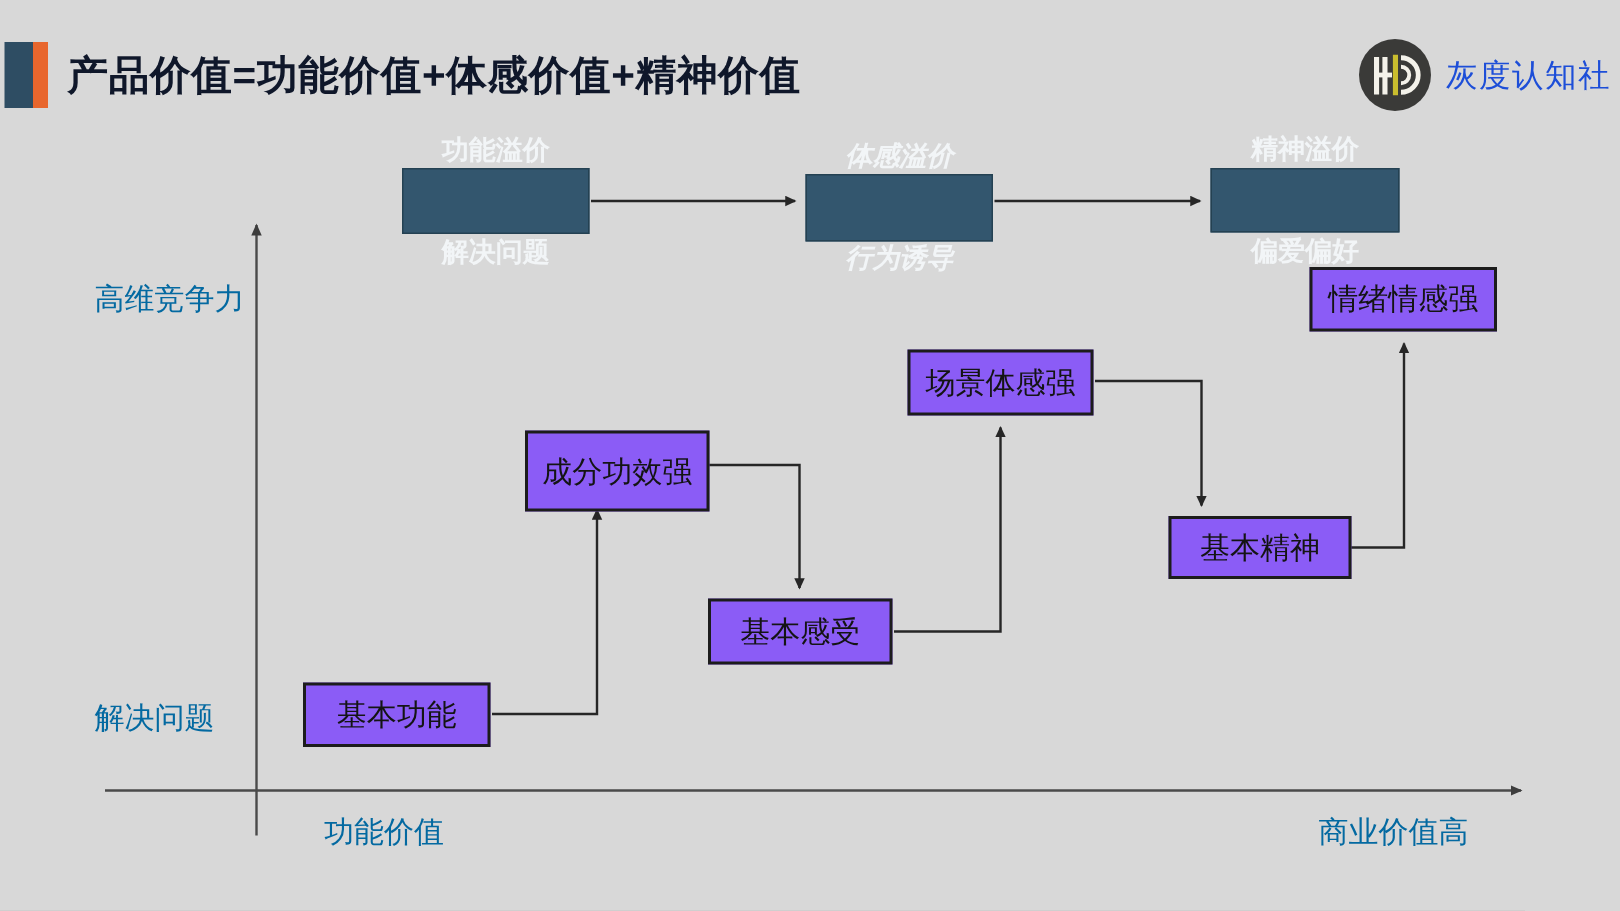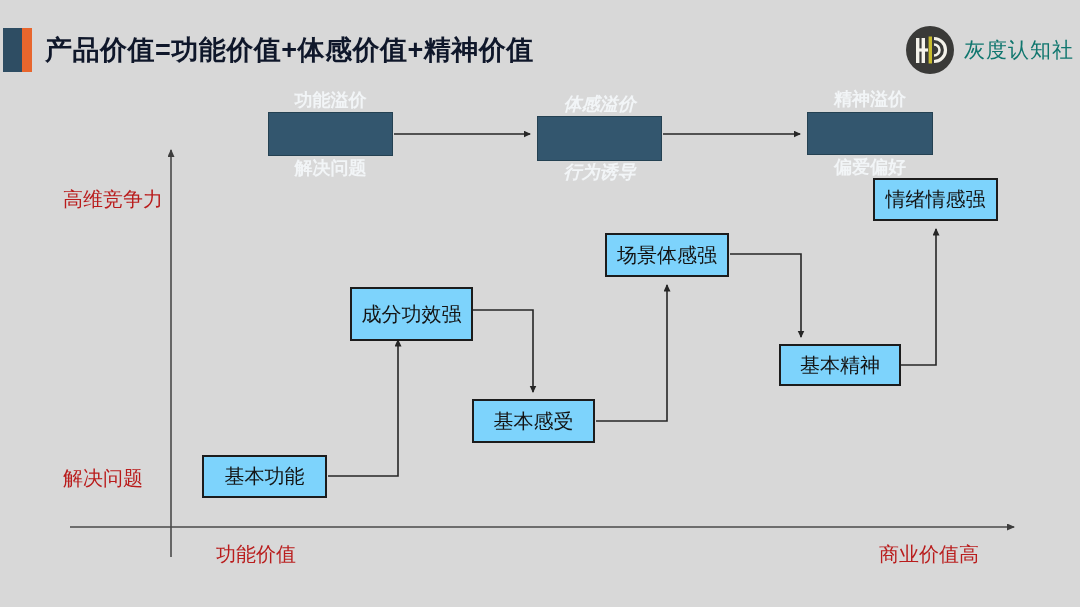--- a/index.html
+++ b/index.html
@@ -42,36 +42,36 @@
   }
   .logo-wrap {
     position: absolute;
     left: 905px; top: 25px;
     display: flex;
     align-items: center;
   }
   .logo-text {
     margin-left: 9px;
     font-size: 21px;
-    color: #0f766e;
+    color: #1d4ed8;
     letter-spacing: 1px;
     white-space: nowrap;
   }
 
   
   #diagram-svg {
     position: absolute;
     left: 0; top: 0;
     width: 1080px; height: 607px;
   }
 
   .node-box {
     position: absolute;
     box-sizing: border-box;
-    background: #7dd3fc;
+    background: #8b5cf6;
     border: 2px solid #1c1c1c;
     display: flex;
     align-items: center;
     justify-content: center;
     font-size: 20px;
     color: #141414;
     white-space: nowrap;
   }
   .premium-box {
     position: absolute;
@@ -85,21 +85,21 @@
     color: #f2f5f7;
     font-size: 18px;
     font-weight: bold;
     line-height: 21px;
     white-space: nowrap;
     gap: 47px;
   }
   .axis-label {
     position: absolute;
     font-size: 20px;
-    color: #b91c1c;
+    color: #0369a1;
     white-space: nowrap;
   }
 </style>
 </head>
 <body>
 
 <div id="slide">
 
   <div class="accent-block">
     <div class="orange-strip"></div>

